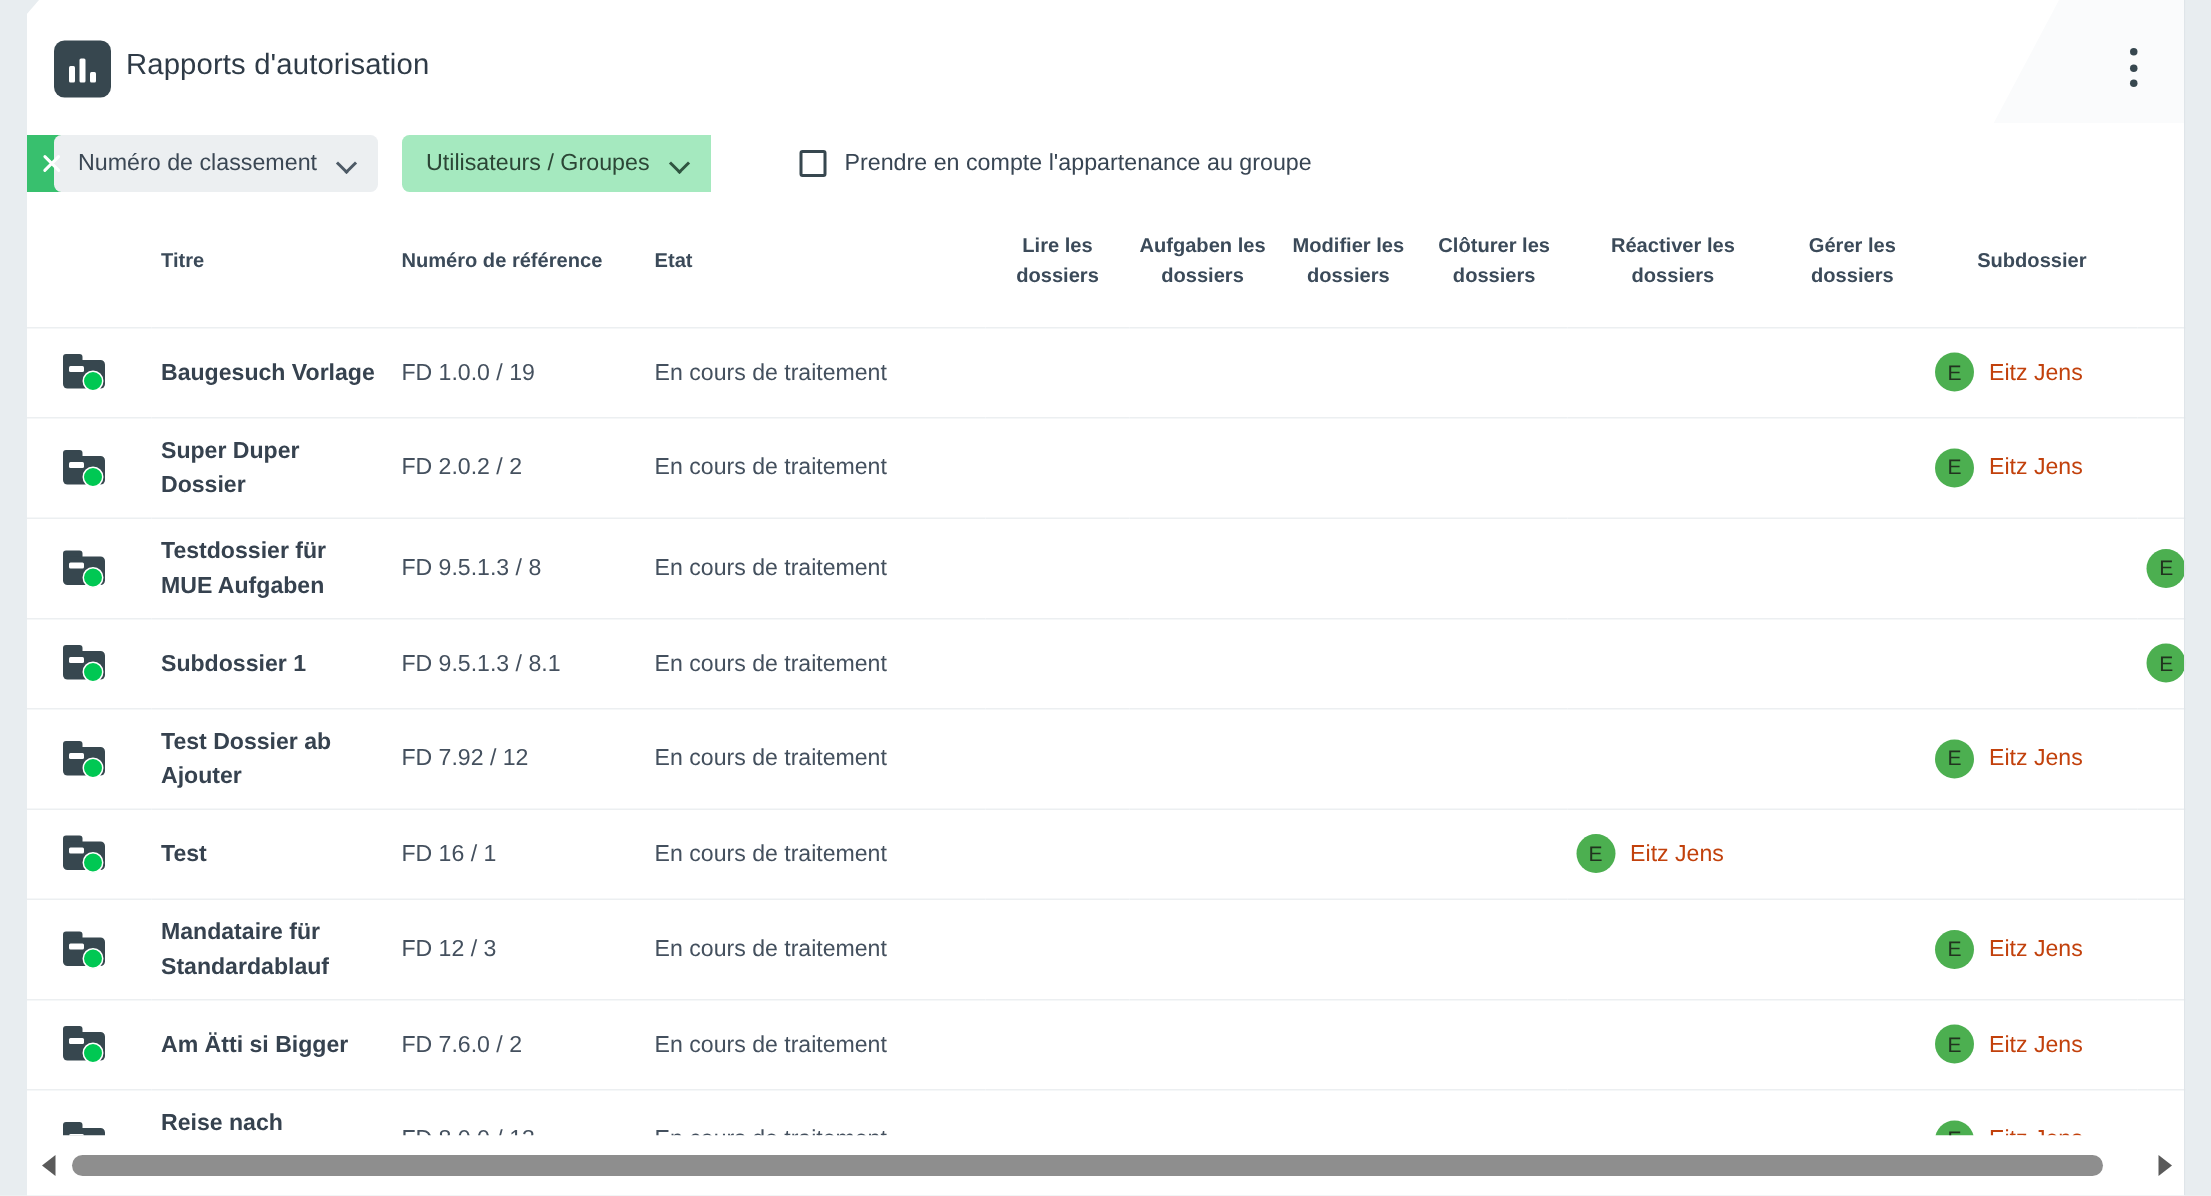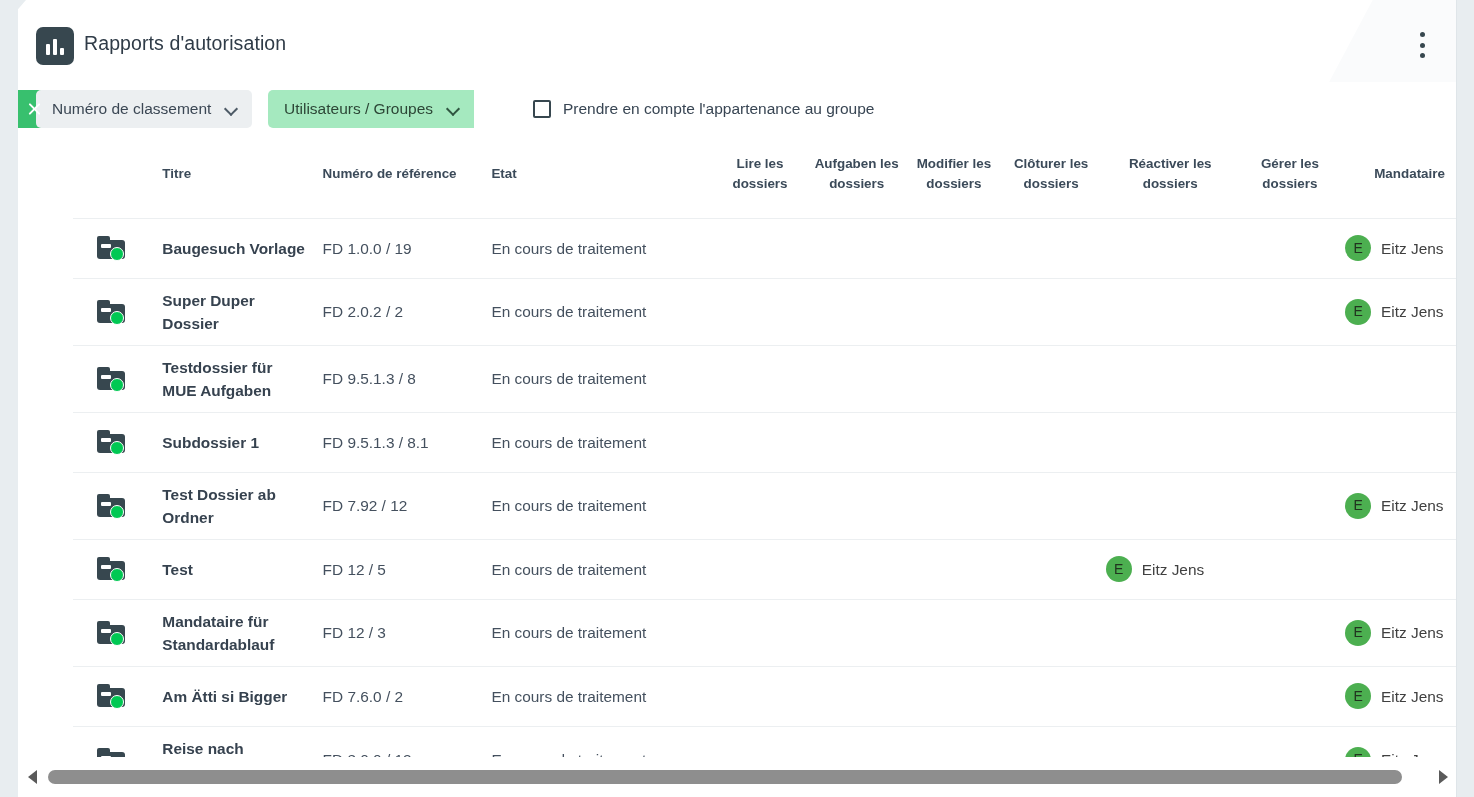--- a/index.html
+++ b/index.html
@@ -207,27 +207,26 @@
   }
   #group-check .lbl {
     font-size: 15.5px;
     color: #384553;
     white-space: nowrap;
   }
 
   
   #table-clip {
     position: absolute;
-    left: 16px;
+    left: 0;
     top: 142px;
     width: 1439px;
     height: 615px;
     overflow: hidden;
     background: #ffffff;
-    padding-left: 39px;
   }
   table.grid {
     border-collapse: collapse;
     table-layout: fixed;
     width: 1560px;
     background: #fff;
   }
   table.grid thead th {
     font-size: 13.4px;
     font-weight: bold;
@@ -318,21 +317,21 @@
     background: #4caf50;
     color: #21331f;
     font-size: 14px;
     display: flex;
     align-items: center;
     justify-content: center;
     flex: 0 0 auto;
   }
   .person .nm {
     font-size: 15.4px;
-    color: #404040;
+    color: #c2410c;
   }
   td.cell-person { padding-left: 24px; }
 
   
   #hscroll {
     position: absolute;
     left: 0;
     bottom: 0;
     width: 1439px;
     height: 40px;
@@ -461,21 +460,21 @@
             <th></th>
             <th class="left">Titre</th>
             <th class="left">Numéro de référence</th>
             <th class="left">Etat</th>
             <th>Lire les dossiers</th>
             <th>Aufgaben les dossiers</th>
             <th>Modifier les dossiers</th>
             <th>Clôturer les dossiers</th>
             <th>Réactiver les dossiers</th>
             <th>Gérer les dossiers</th>
-            <th>Mandataire</th>
+            <th>Subdossier</th>
             <th>Role manager</th>
           </tr>
         </thead>
         <tbody id="tbody">
             <tr>
               <td>
                 <div class="folder">
                   <div class="tab"></div>
                   <div class="body"></div>
                   <div class="slot"></div>
@@ -577,21 +576,21 @@
             </tr>
             <tr>
               <td>
                 <div class="folder">
                   <div class="tab"></div>
                   <div class="body"></div>
                   <div class="slot"></div>
                   <div class="dot"></div>
                 </div>
               </td>
-              <td class="title">Test Dossier ab Ordner</td>
+              <td class="title">Test Dossier ab Ajouter</td>
               <td>FD 7.92 / 12</td>
               <td>En cours de traitement</td>
               <td></td>
               <td></td>
               <td></td>
               <td></td>
               <td></td>
               <td></td>
               <td class="cell-person">
                 <span class="person">
@@ -604,21 +603,21 @@
             <tr>
               <td>
                 <div class="folder">
                   <div class="tab"></div>
                   <div class="body"></div>
                   <div class="slot"></div>
                   <div class="dot"></div>
                 </div>
               </td>
               <td class="title">Test</td>
-              <td>FD 12 / 5</td>
+              <td>FD 16 / 1</td>
               <td>En cours de traitement</td>
               <td></td>
               <td></td>
               <td></td>
               <td></td>
               <td class="cell-person">
                 <span class="person">
                   <span class="av">E</span>
                   <span class="nm">Eitz Jens</span>
                 </span>

